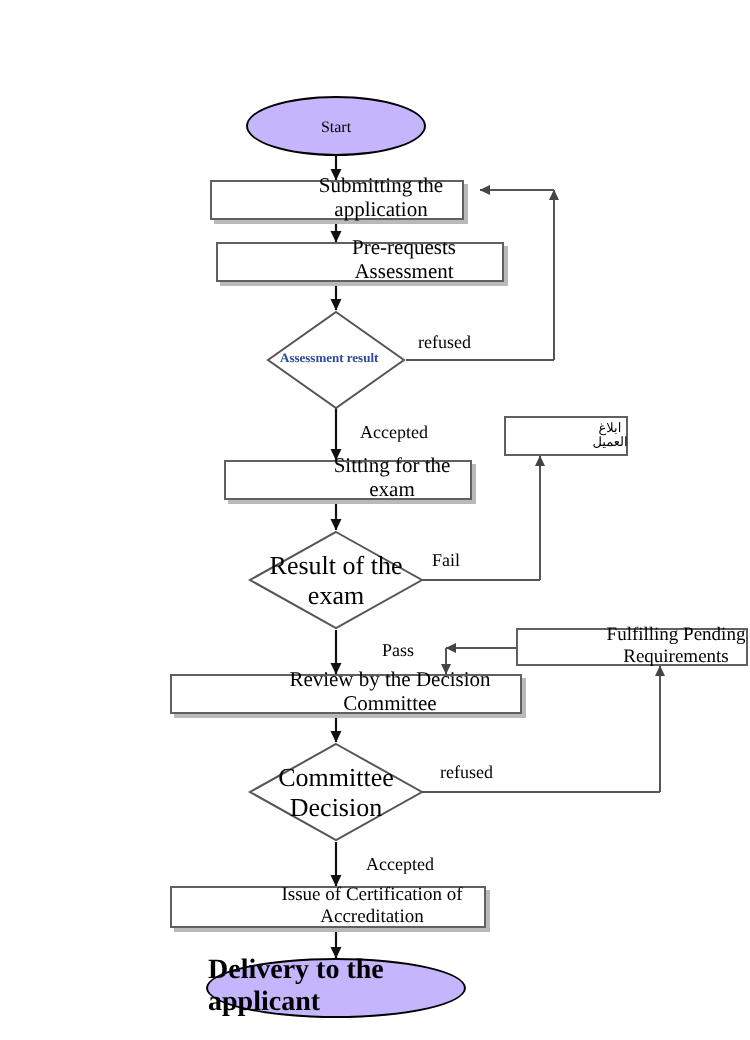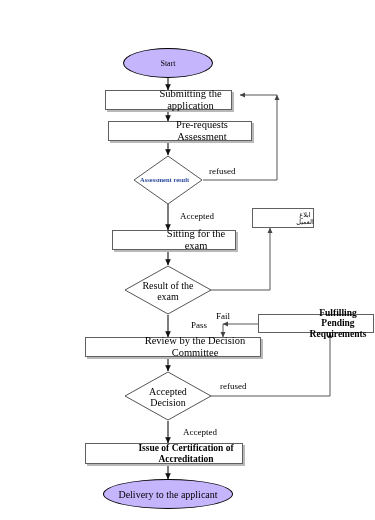--- a/index.html
+++ b/index.html
@@ -41,40 +41,40 @@
   .rect{
     border:1px solid #606060;
     background:#ffffff;
     display:flex;align-items:center;justify-content:center;
     font-size:10.5px;color:#000;
     text-align:center;line-height:1.1;
     font-family:"Liberation Serif", serif;
     padding-left:44px;
   }
   .rect.shadow{box-shadow:2px 2px 0 0 #b9b9b9;}
-  .rect.bold{font-weight:bold;font-size:9.5px;}
+  .rect.bold{font-weight:normal;font-size:9.5px;}
   .rect.arab{font-size:6.5px;direction:rtl;}
 
   
   .ell{
     border:1.4px solid #000;
     border-radius:50%;
     background:#c4b5fd;
     display:flex;align-items:center;justify-content:center;
     font-size:8px;color:#000;
     font-family:"Liberation Serif", serif;
   }
-  .ell.bold{font-weight:normal;font-size:10px;}
+  .ell.bold{font-weight:bold;font-size:14px;}
 
   
   .dialbl{
     position:absolute;
     display:flex;align-items:center;justify-content:center;
     text-align:center;line-height:1.15;
-    font-size:10px;color:#000;
+    font-size:13px;color:#000;
     font-family:"Liberation Serif", serif;
     pointer-events:none;
   }
   .dialbl.blue{color:#2B4A9B;font-weight:bold;font-size:6.5px;text-align:left;justify-content:flex-start;}
 
   .edgelbl{
     position:absolute;
     font-size:9px;color:#000;
     font-family:"Liberation Serif", serif;
     white-space:nowrap;
@@ -172,30 +172,30 @@
     <span>Fulfilling Pending Requirements</span>
   </div>
 
   <div class="node rect shadow" style="left:85px;top:337px;width:176px;height:20px;">
     <span>Review by the Decision Committee</span>
   </div>
 
   <svg style="position:absolute;left:124px;top:371px;width:88px;height:50px;" viewBox="0 0 88 50">
     <polygon points="44,1 87,25 44,49 1,25" fill="#fff" stroke="#555" stroke-width="1"></polygon>
   </svg>
-  <div class="dialbl" style="left:134px;top:385px;width:68px;height:24px;">Accepted Decision</div>
+  <div class="dialbl" style="left:134px;top:385px;width:68px;height:24px;">Committee Decision</div>
 
   <div class="node rect bold shadow" style="left:85px;top:443px;width:158px;height:21px;text-align:center;">
     <span>Issue of Certification of Accreditation</span>
   </div>
 
   <div class="node ell bold" style="left:103px;top:479px;width:130px;height:30px;">
     <span>Delivery to the applicant</span>
   </div>
 
   <div class="edgelbl" style="left:209px;top:166px;">refused</div>
   <div class="edgelbl" style="left:180px;top:211px;">Accepted</div>
-  <div class="edgelbl" style="left:216px;top:275px;margin-top:36px;">Fail</div>
+  <div class="edgelbl" style="left:216px;top:275px;">Fail</div>
   <div class="edgelbl" style="left:191px;top:320px;">Pass</div>
   <div class="edgelbl" style="left:220px;top:381px;">refused</div>
   <div class="edgelbl" style="left:183px;top:427px;">Accepted</div>
 
 </div>
 
 </body></html>

